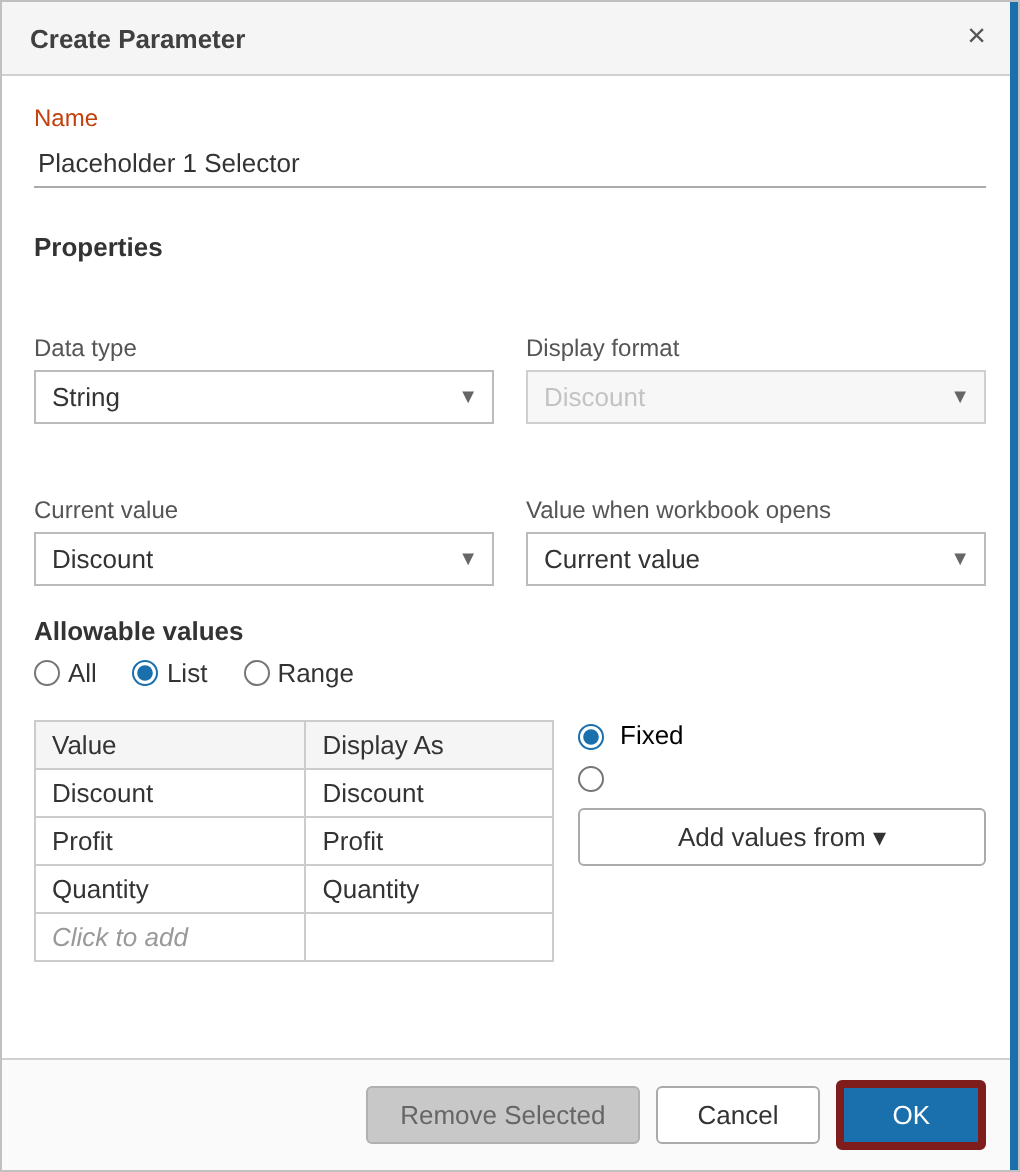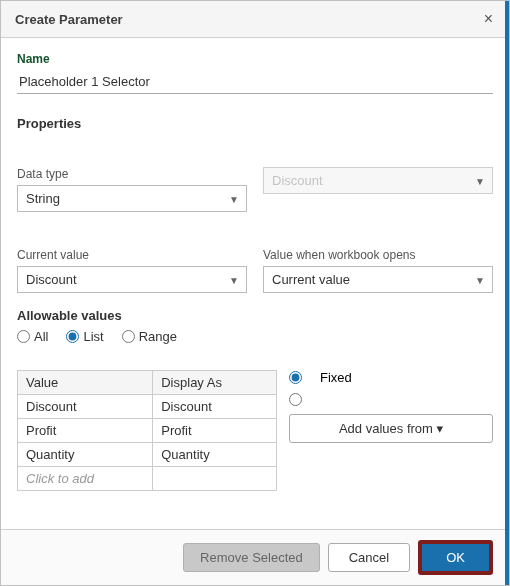--- a/index.html
+++ b/index.html
@@ -45,24 +45,23 @@
       line-height: 1;
       padding: 0 2px;
     }
     .dialog-body {
       padding: 14px 16px;
       flex: 1;
       overflow-y: auto;
     }
     .section-label {
       font-size: 12px;
-      color: #14532d;
+      color: #c2410c;
       margin-bottom: 4px;
       margin-top: 10px;
-      font-weight: bold;
     }
     .section-label:first-child { margin-top: 0; }
     .name-input {
       width: 100%;
       border: none;
       border-bottom: 1px solid #aaa;
       padding: 4px 2px;
       font-size: 13px;
       outline: none;
       color: #333;
@@ -117,21 +116,21 @@
       transform: translateY(-50%);
       pointer-events: none;
       font-size: 10px;
       color: #666;
     }
     .allowable-section { margin-top: 14px; }
     .radio-row {
       display: flex;
       gap: 18px;
       align-items: center;
-      margin-bottom: 26px;
+      margin-bottom: 16px;
     }
     .radio-label {
       display: flex;
       align-items: center;
       gap: 4px;
       font-size: 13px;
       color: #333;
       cursor: pointer;
     }
     .radio-label input[type="radio"] {
@@ -168,22 +167,22 @@
       font-style: italic;
     }
     .right-panel {
       flex: 1;
       display: flex;
       flex-direction: column;
       gap: 8px;
     }
     .fixed-radio-row {
       display: flex;
-      align-items: center;
-      gap: 18px;
+      align-items: flex-end;
+      gap: 8px;
       font-size: 13px;
     }
     .fixed-radio-row input[type="radio"] {
       accent-color: #1a6fad;
     }
     .add-values-btn {
       background: #fff;
       border: 1px solid #aaa;
       border-radius: 3px;
       padding: 6px 12px;
@@ -271,20 +270,21 @@
             <option>Integer</option>
             <option>Float</option>
             <option>Boolean</option>
             <option>Date</option>
             <option>Date &amp; Time</option>
           </select>
           <span class="select-arrow">▼</span>
         </div>
       </div>
       <div class="col-half">
+        <div class="col-label">Display format</div>
         <div class="select-wrapper">
           <select class="select-box" disabled="">
             <option>Discount</option>
           </select>
           <span class="select-arrow">▼</span>
         </div>
       </div>
     </div>
 
     

